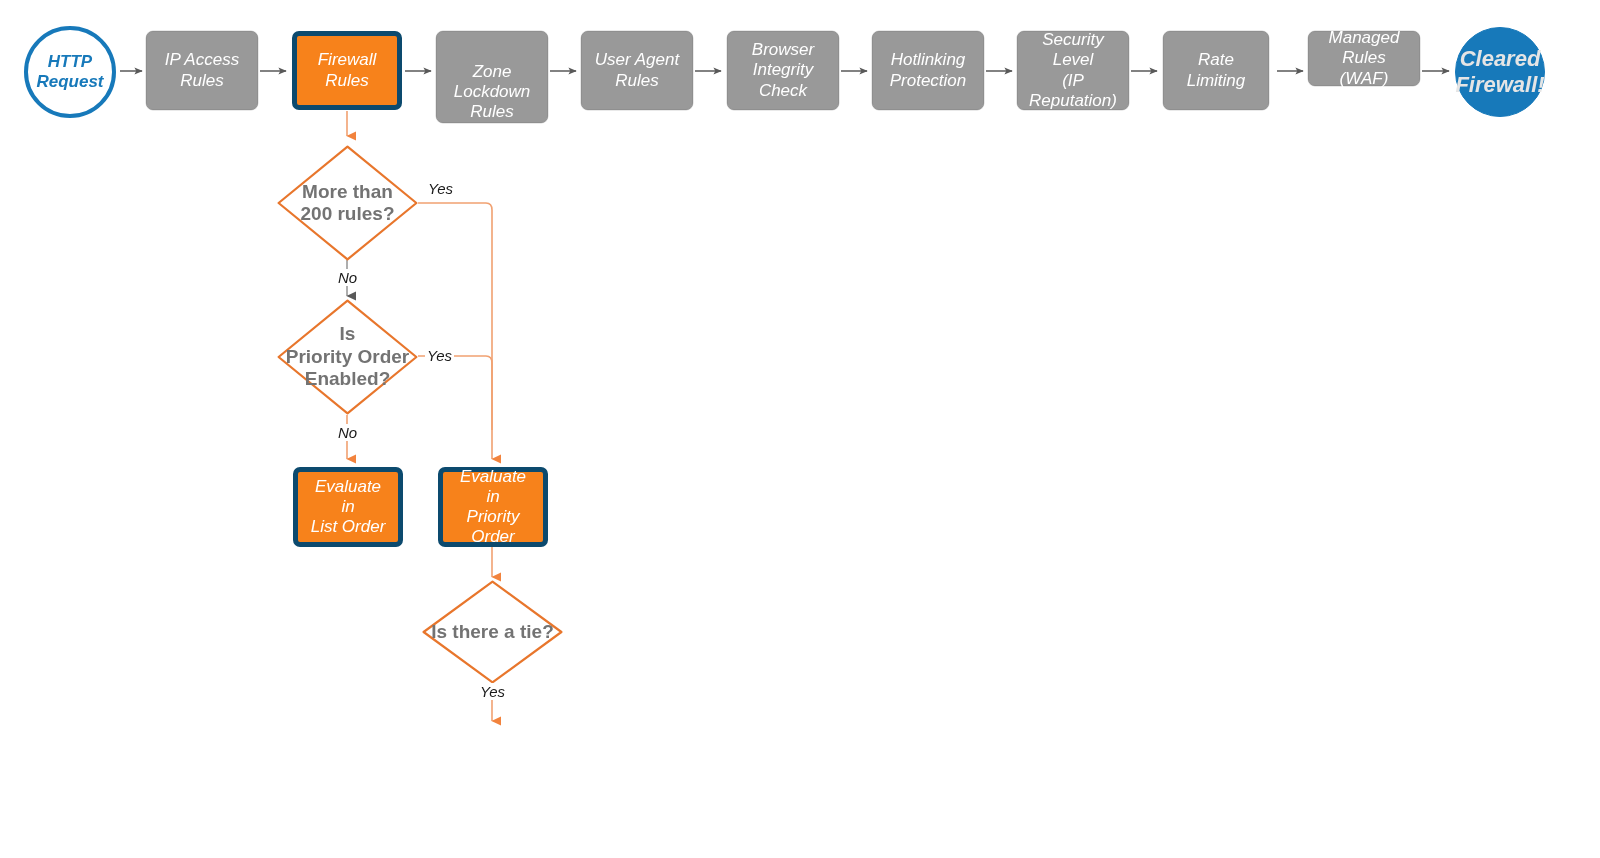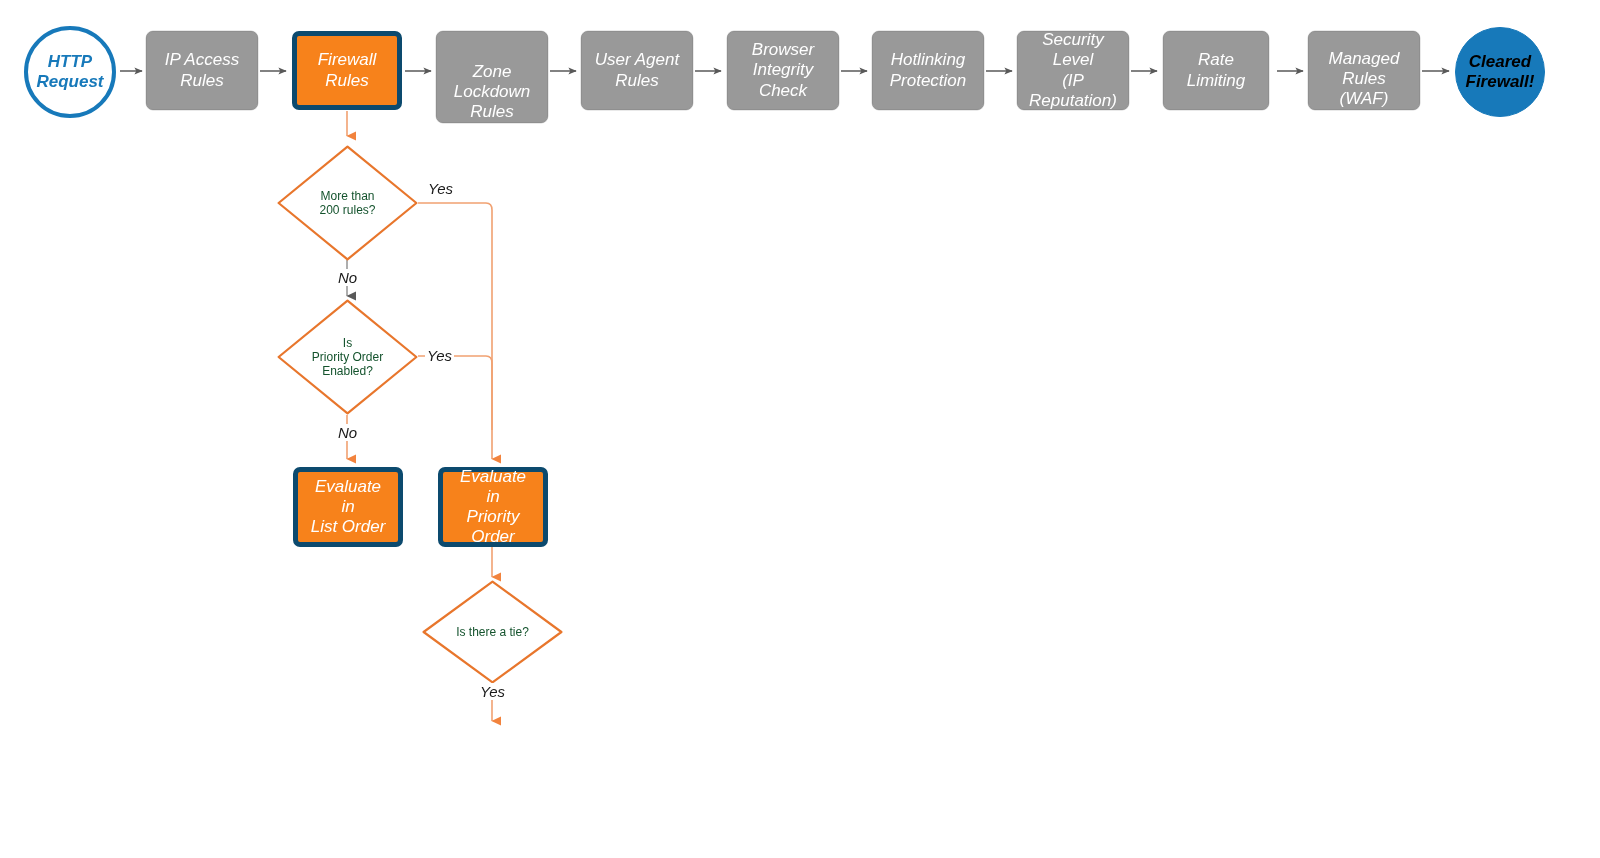--- a/index.html
+++ b/index.html
@@ -74,44 +74,45 @@
     color: #1779ba;
     font-style: italic;
     font-weight: bold;
     font-size: 17px;
   }
   .term.end {
     background: #1779ba;
     border: 1px solid #1779ba;
   }
   .term.end .label {
-    color: #000000;
+    color: #e5e5e5;
     font-style: italic;
     font-weight: bold;
-    font-size: 17px;
+    font-size: 22px;
   }
 
   
   .decision {
     background: transparent;
     border: none;
   }
   .decision .dia-shape {
     position: absolute;
     left: 0;
     top: 0;
     width: 100%;
     height: 100%;
   }
   .decision .label {
     position: relative;
-    color: #14532d;
-    font-size: 12px;
+    color: #737373;
+    font-size: 19px;
     font-style: normal;
     z-index: 2;
+    font-weight: bold;
   }
 
   
   .edge-label {
     position: absolute;
     color: #1a1a1a;
     font-size: 15px;
     font-style: italic;
     white-space: nowrap;
     background: #ffffff;
@@ -205,21 +206,21 @@
     <span class="label">Security
 Level
 (IP Reputation)</span>
   </div>
 
   <div class="node proc gray" style="left:1163px; top:31px; width:106px; height:79px;">
     <span class="label">Rate
 Limiting</span>
   </div>
 
-  <div class="node proc gray" style="left:1308px; top:31px; width:112px; height:79px;align-items:flex-end;">
+  <div class="node proc gray" style="left:1308px; top:31px; width:112px; height:55px;">
     <span class="label">Managed
 Rules
 (WAF)</span>
   </div>
 
   <div class="node term end" style="left:1455px; top:27px; width:90px; height:90px;">
     <span class="label">Cleared
 Firewall!</span>
   </div>
 

